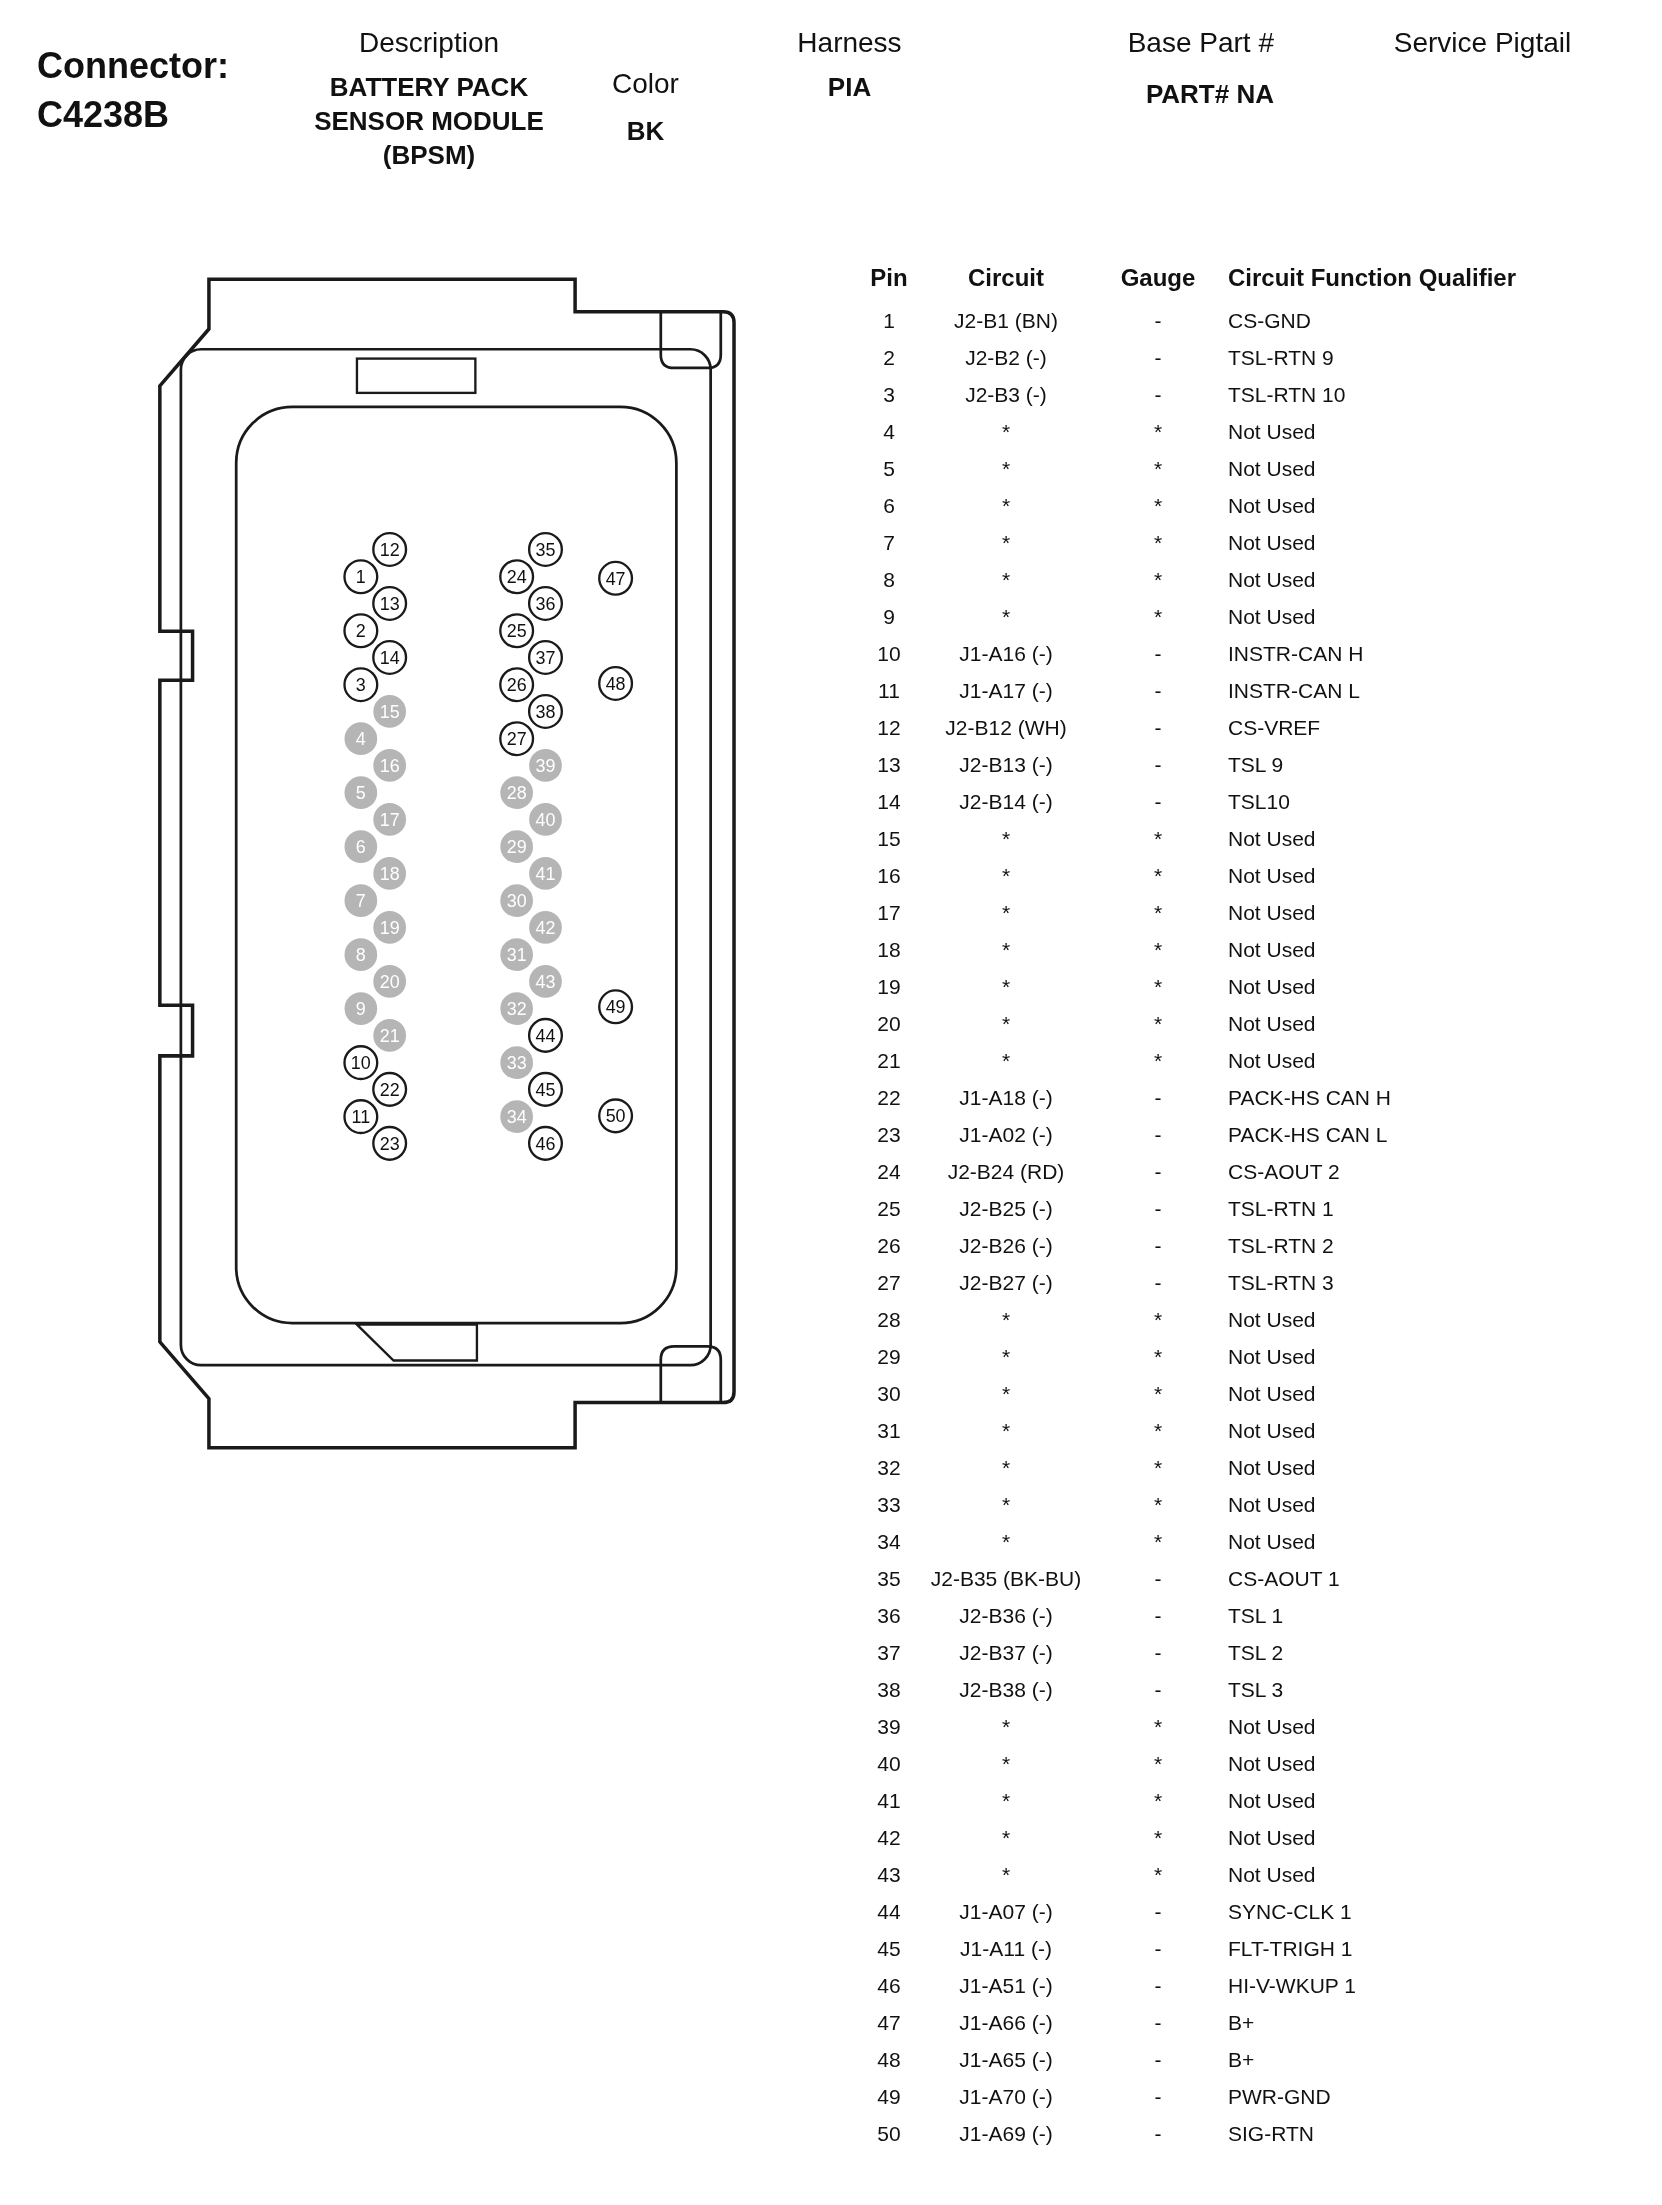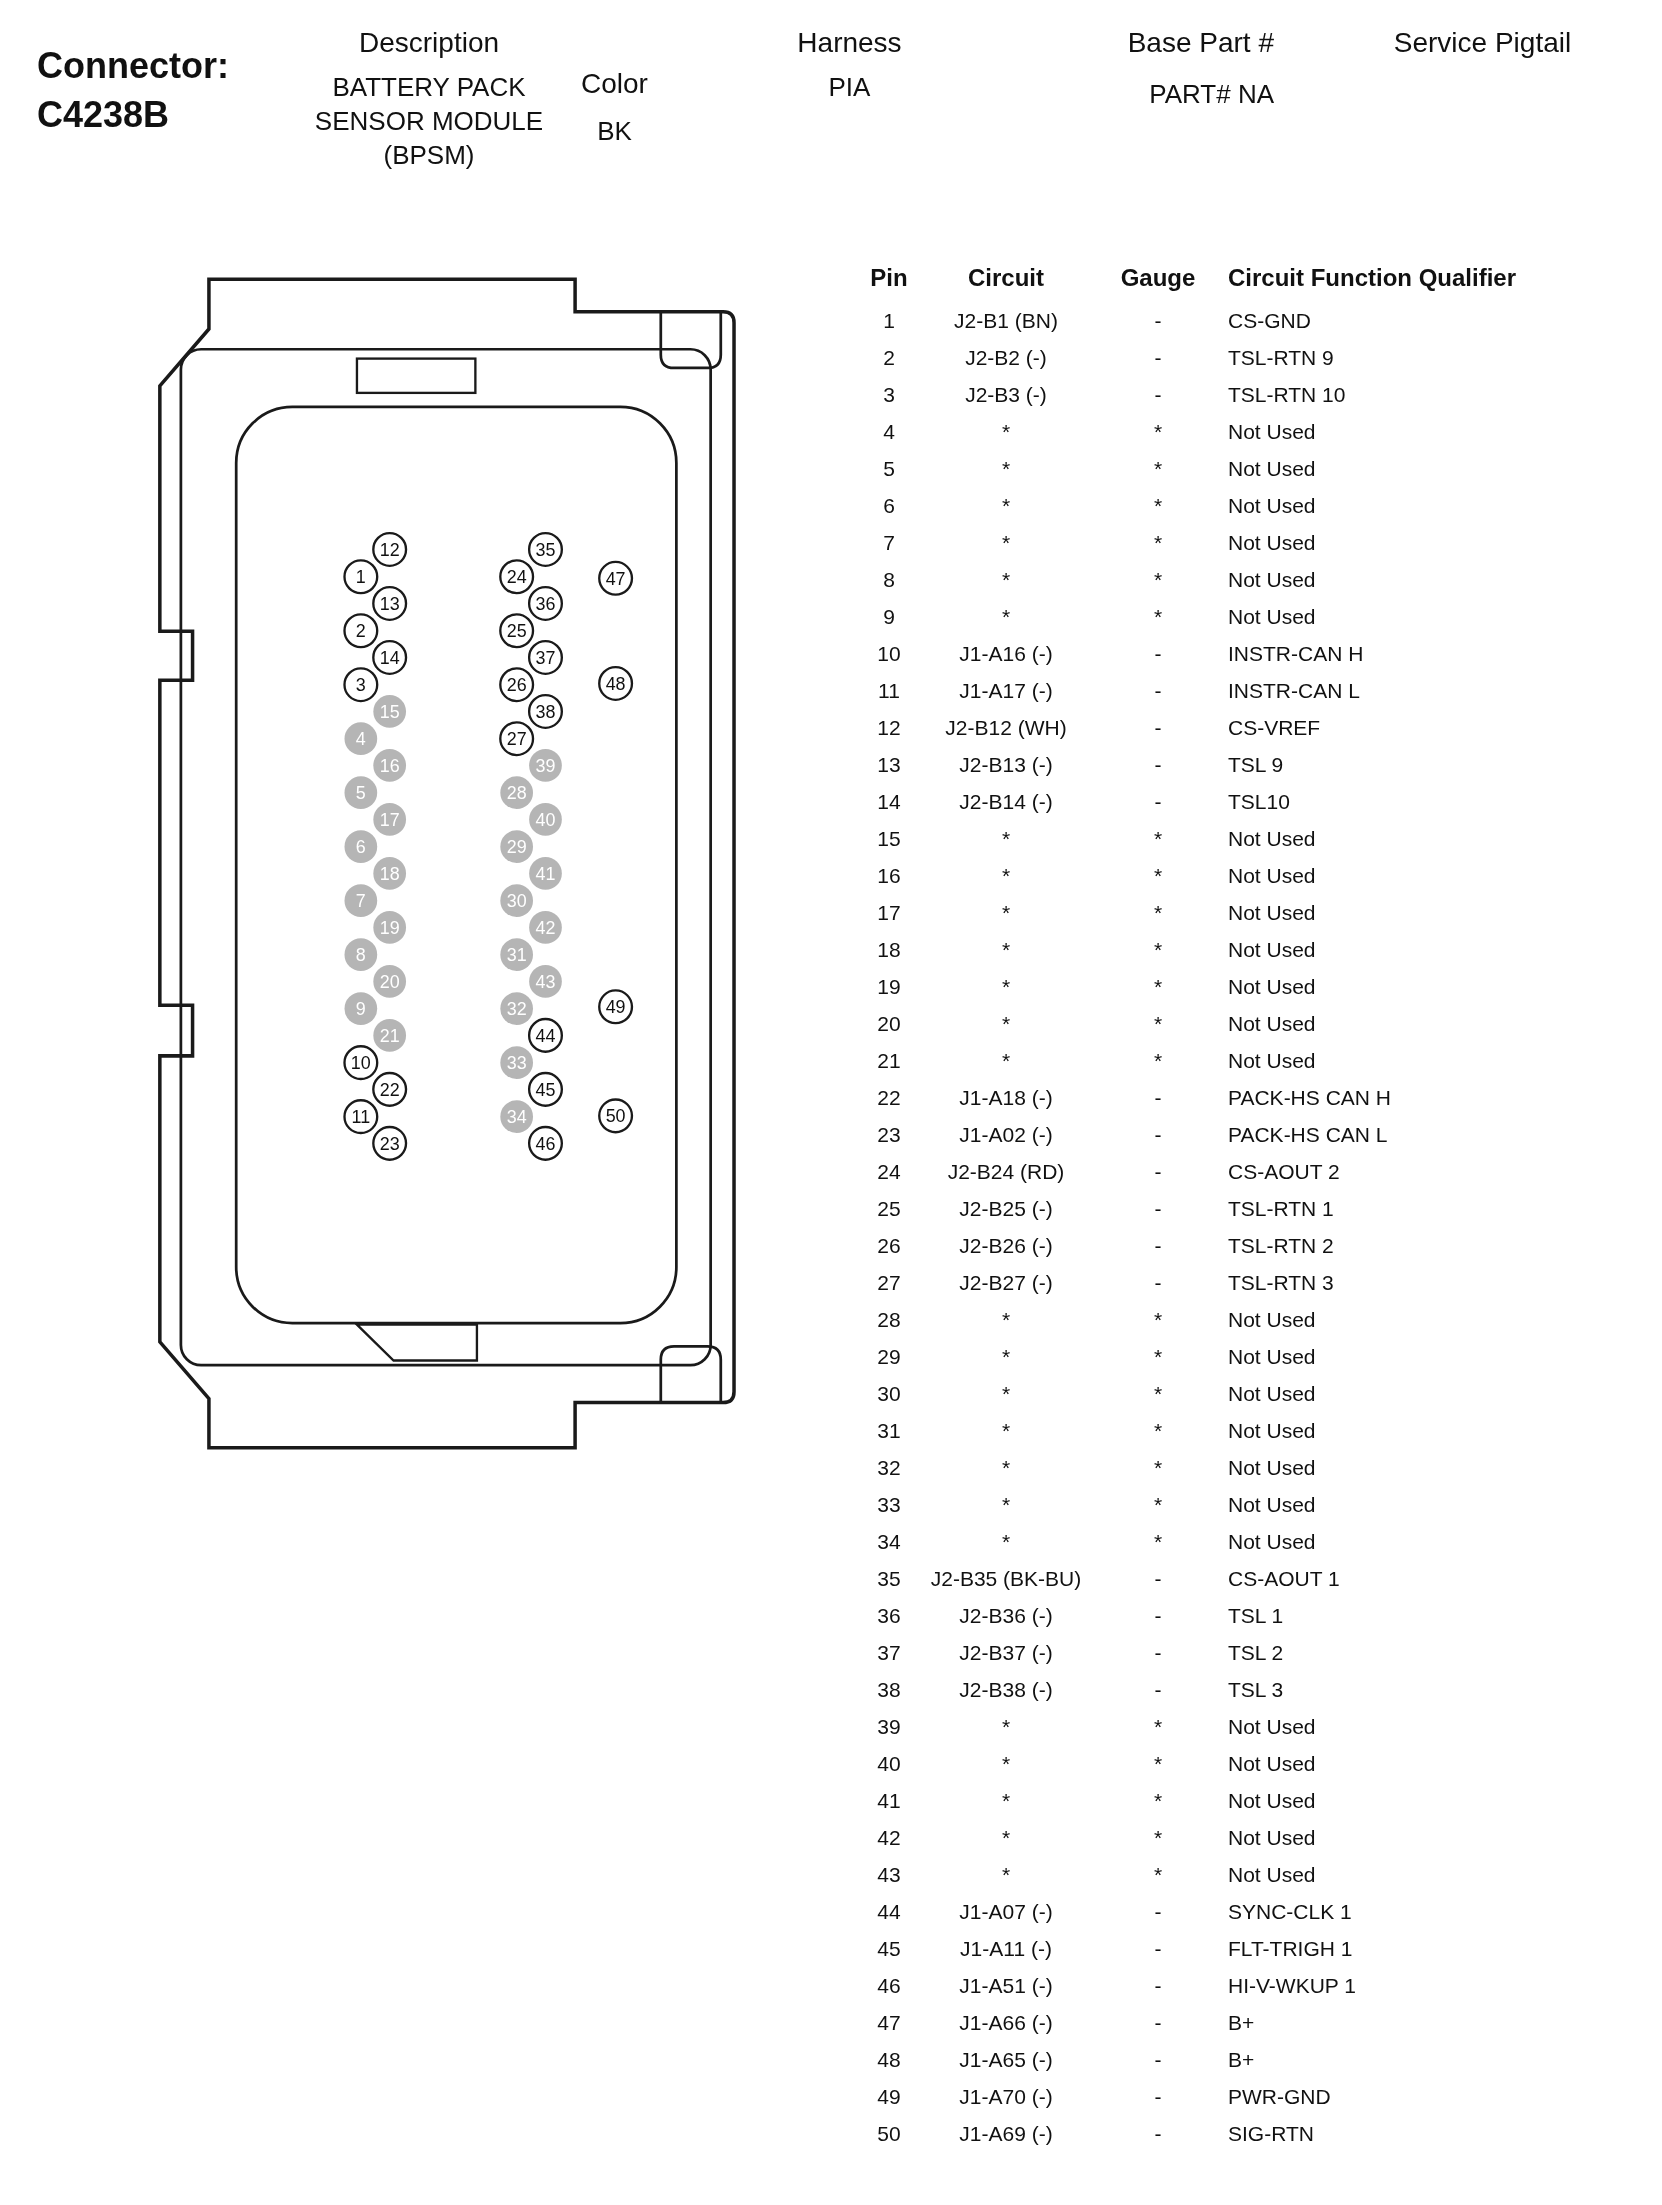--- a/index.html
+++ b/index.html
@@ -10,24 +10,24 @@
   }
   .abs{position:absolute;}
 
   
   .conn-label,.conn-id{left:37px;font-size:36px;font-weight:bold;line-height:1;}
   .conn-label{top:48px;}
   .conn-id{top:97px;}
 
   .hdr-col{text-align:center;}
   .hdr-label{font-size:28px;font-weight:normal;line-height:1.1;}
-  .hdr-value{font-size:26px;line-height:34px;}
+  .hdr-value{font-size:26px;line-height:34px;font-weight:bold;}
   .col-desc{left:290px;top:28px;width:278px;}
   .col-desc .hdr-value-block{margin-top:11px;}
-  .col-color{left:560px;top:69px;width:109px;}
+  .col-color{left:591px;top:69px;width:109px;}
   .col-color .hdr-value{margin-top:14px;}
   .col-harness{left:783px;top:28px;width:133px;}
   .col-harness .hdr-value{margin-top:11px;}
   .col-basepart{left:1048px;top:28px;width:226px;text-align:right;}
   .col-basepart .hdr-value{margin-top:18.7px;}
   .col-pigtail{left:1358px;top:28px;width:249px;text-align:center;}
 
   
   #connector-svg{position:absolute;left:117px;top:257px;width:670px;height:1216px;}
   #connector-svg path,#connector-svg rect{fill:none;stroke:#1a1a1a;}

